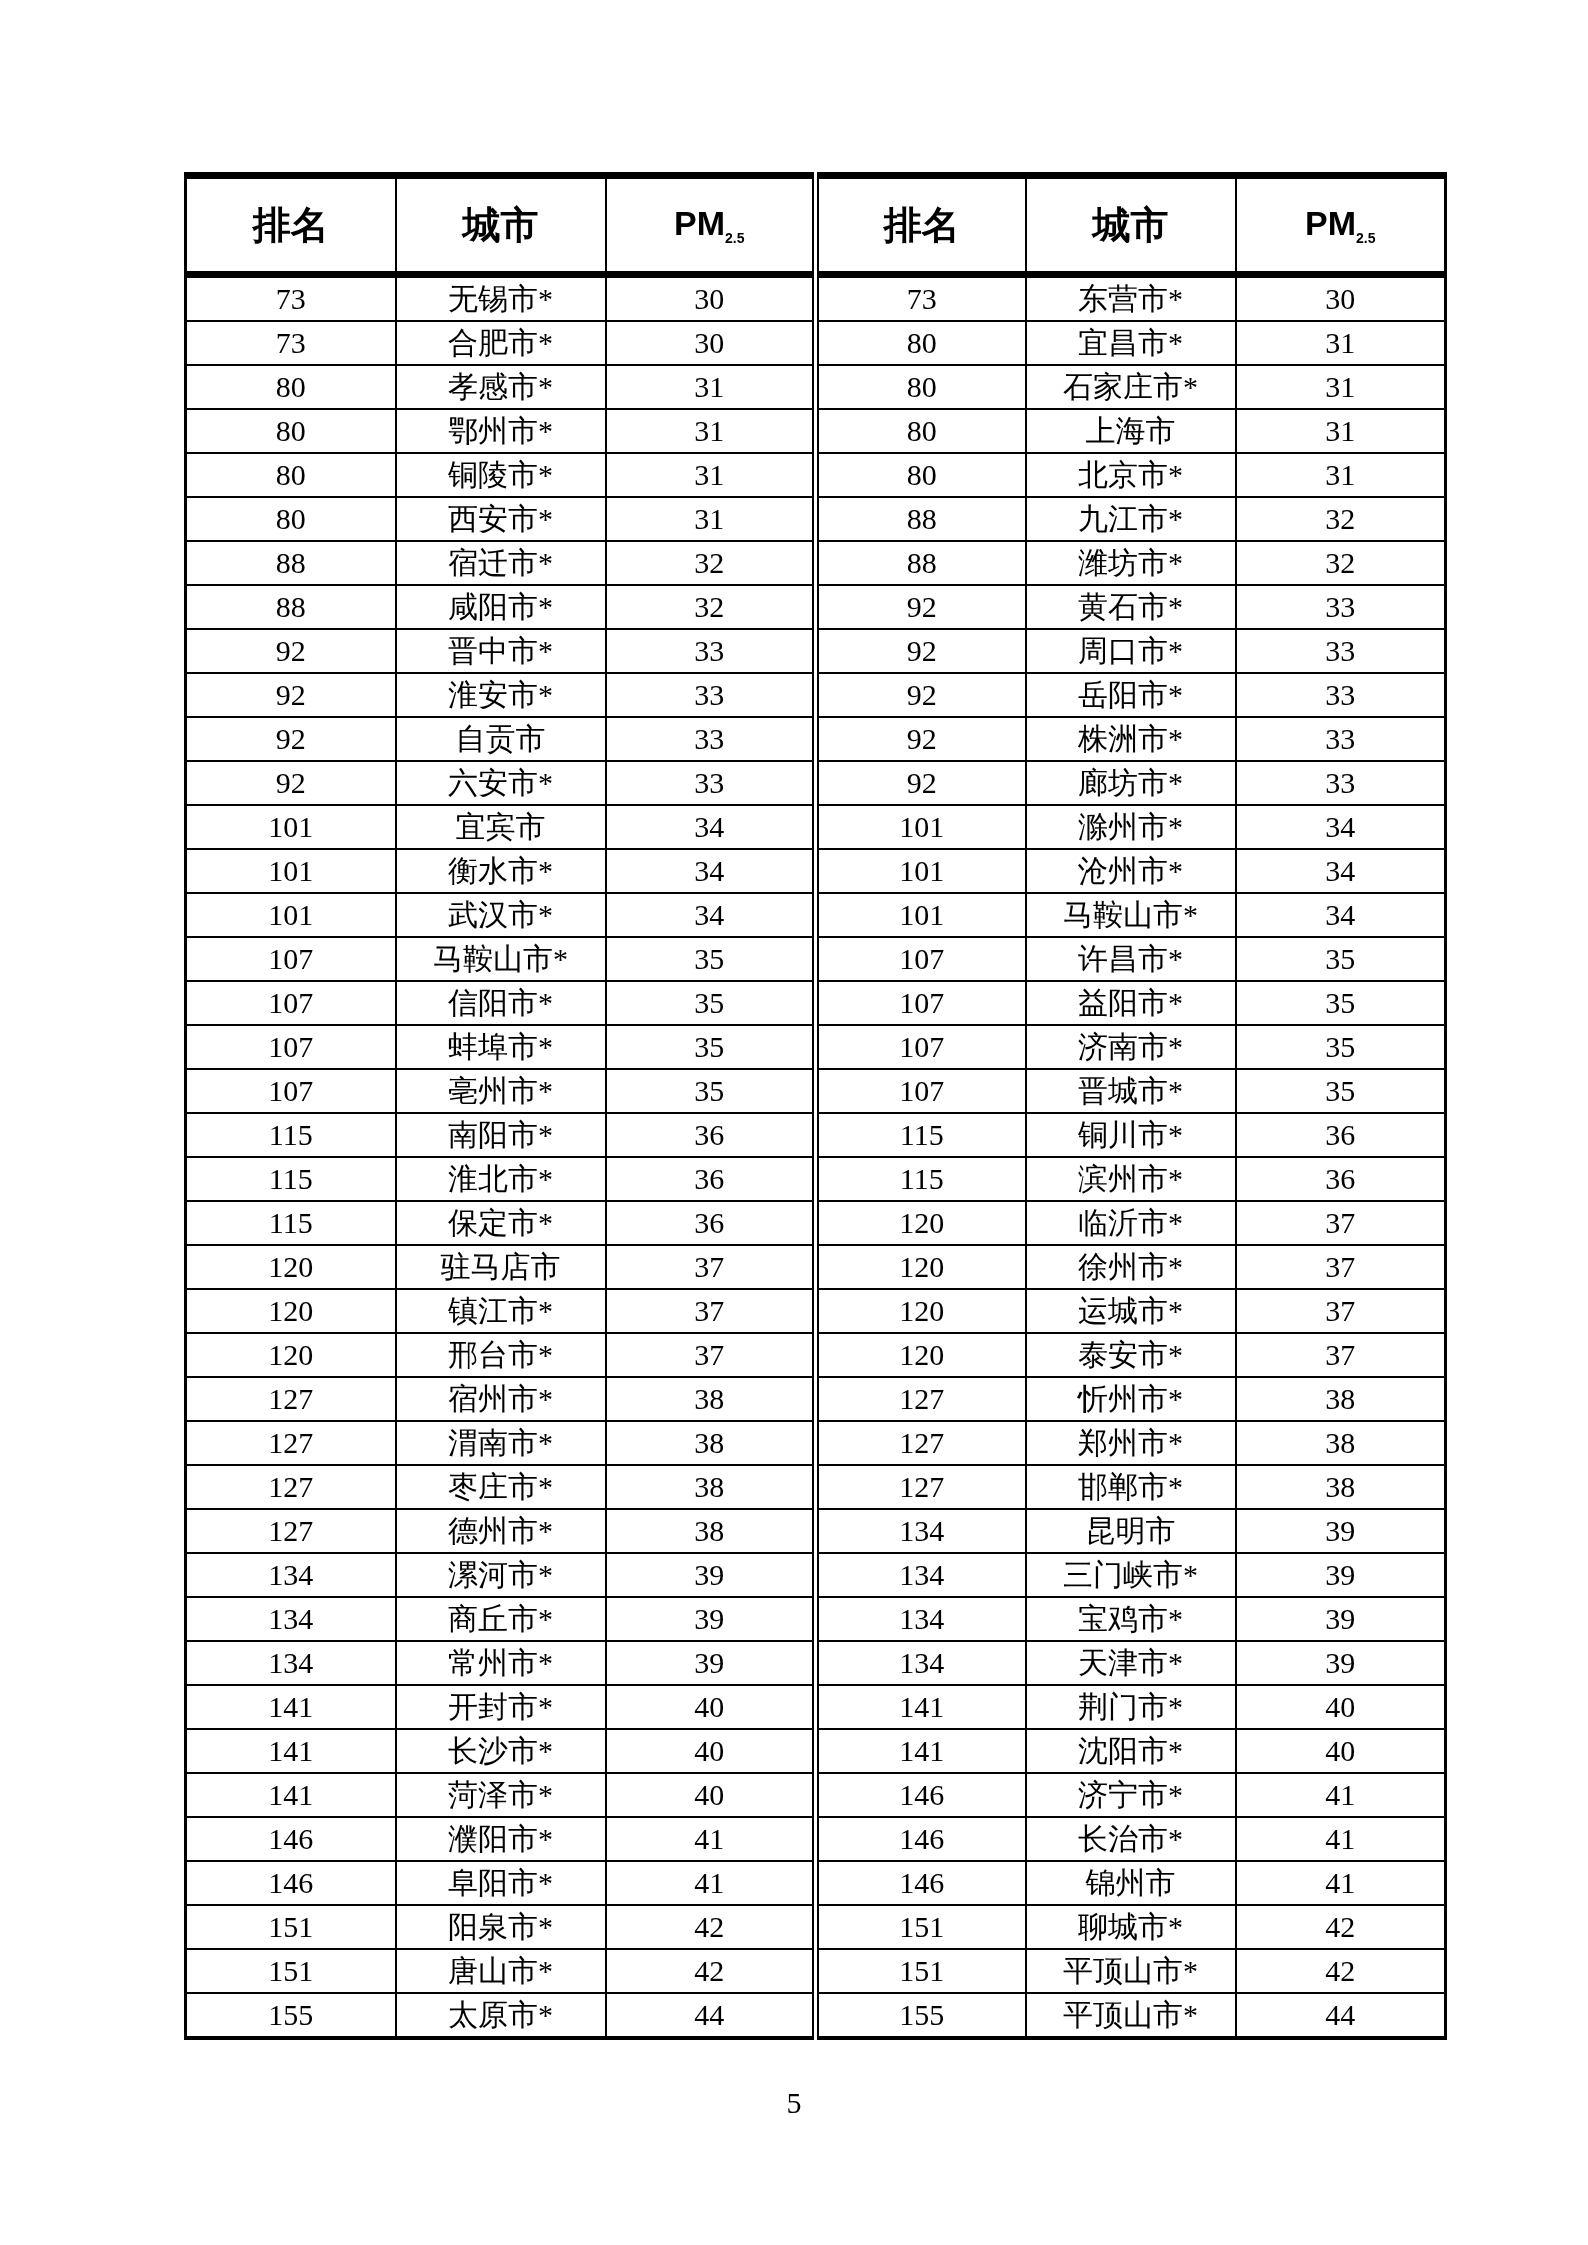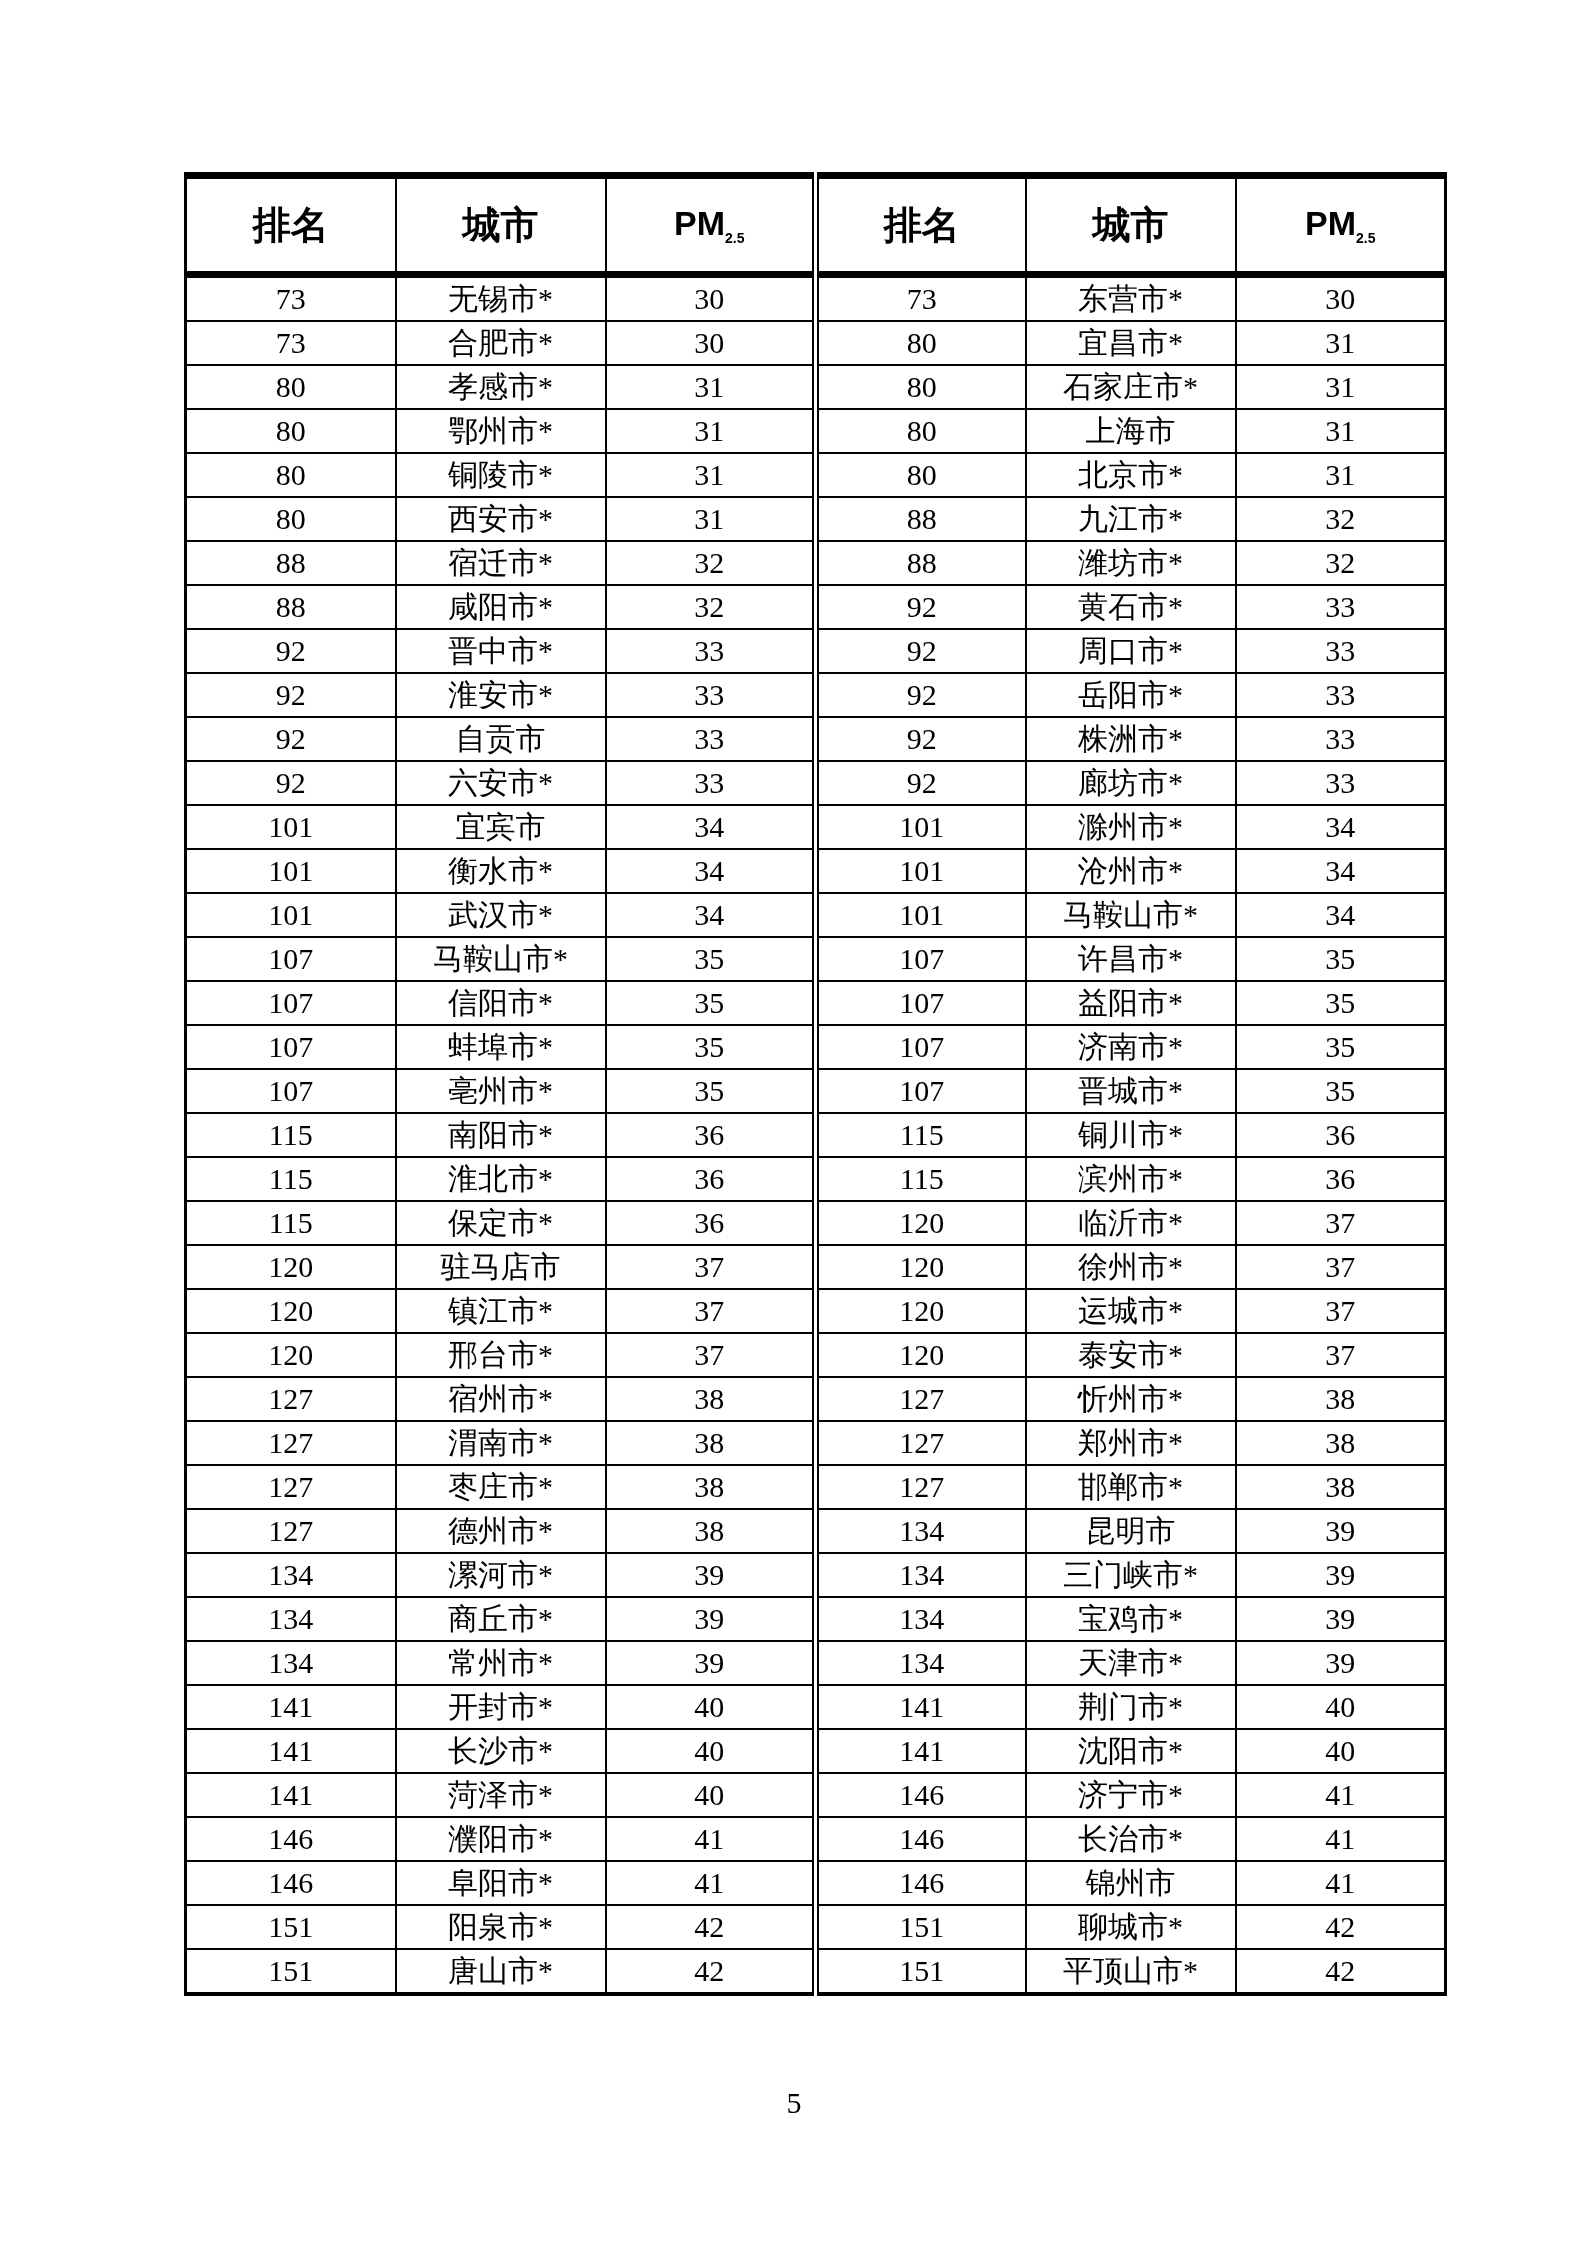--- a/index.html
+++ b/index.html
@@ -398,18 +398,26 @@
           <td>42</td>
         </tr>
         <tr>
           <td>151</td>
           <td>唐山市*</td>
           <td>42</td>
           <td class="mid">151</td>
           <td>平顶山市*</td>
           <td>42</td>
         </tr>
+        <tr>
+          <td>155</td>
+          <td>太原市*</td>
+          <td>44</td>
+          <td class="mid">155</td>
+          <td>平顶山市*</td>
+          <td>44</td>
+        </tr>
       </tbody>
   </table>
 
   <div class="page-number">5</div>
 
 </div>
 
 </body></html>

